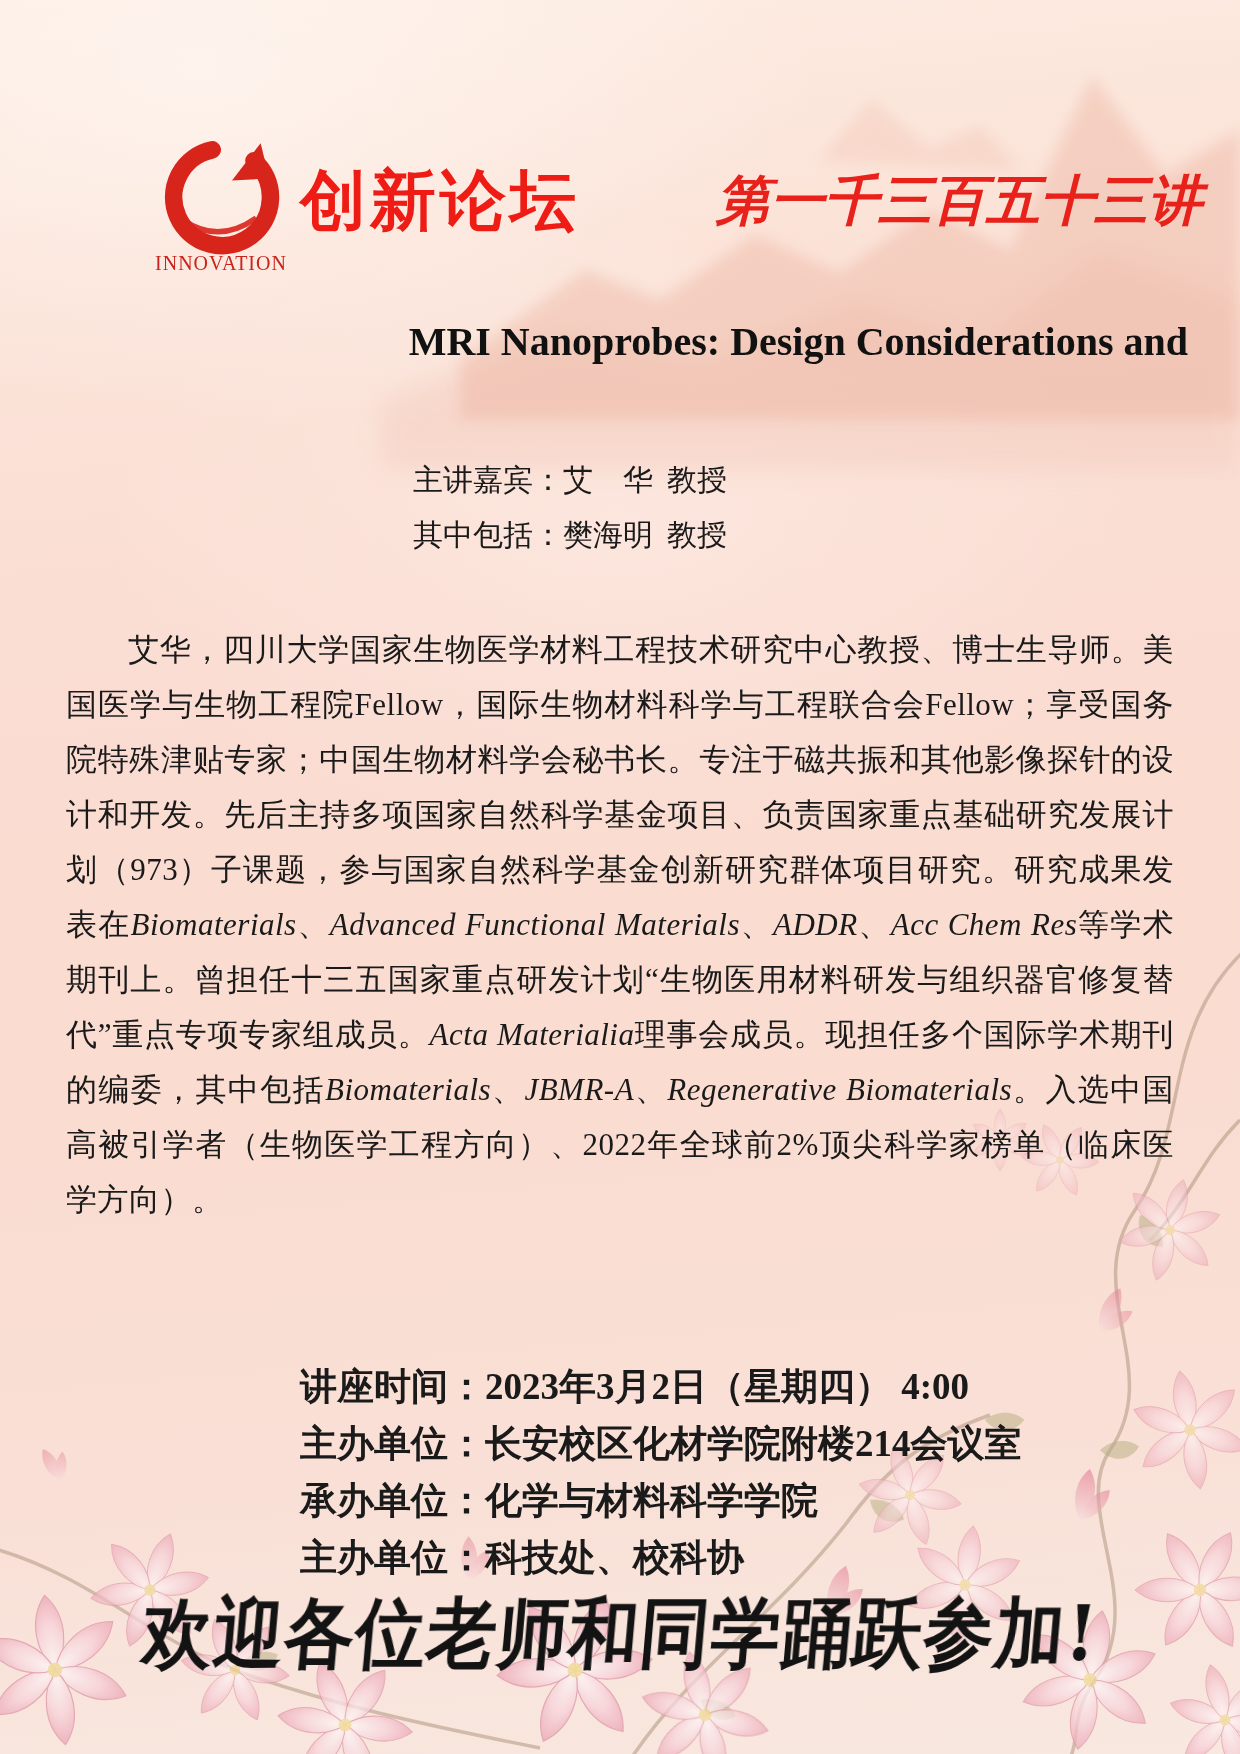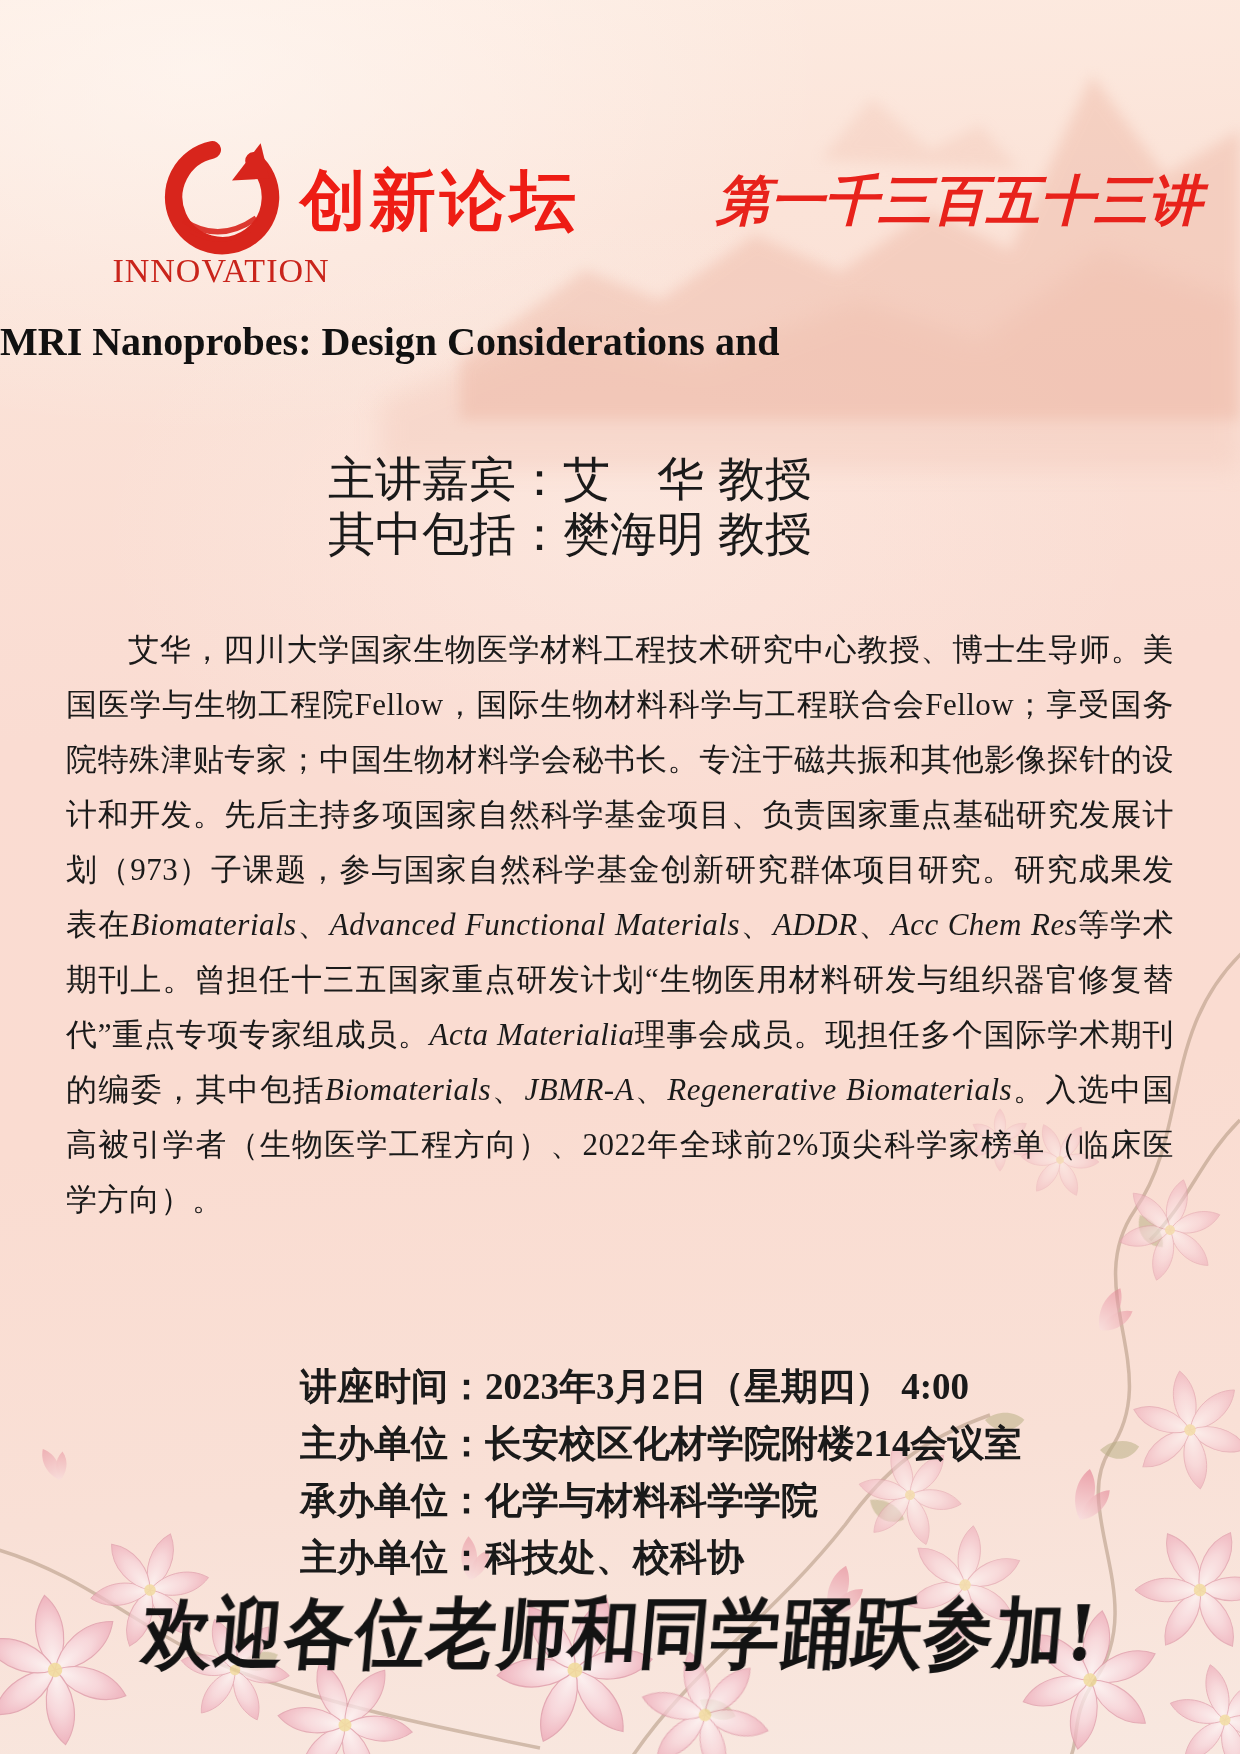--- a/index.html
+++ b/index.html
@@ -15,44 +15,44 @@
       radial-gradient(700px 420px at 50% 30%, rgba(255,244,238,.35), rgba(255,244,238,0) 75%),
       linear-gradient(175deg,#fdece2 0%,#fbe3d8 15%,#fadcd2 40%,#fadcd1 62%,#f9e0d6 82%,#f8e8e0 100%);
   }
   .bg-art{position:absolute;inset:0;z-index:0;}
   .layer{position:absolute;z-index:2;}
 
   
   .logo{left:155px;top:130px;width:132px;height:132px;}
   .logo-word{
     left:96px;top:252px;width:250px;text-align:center;
-    font-size:34px;letter-spacing:1px;color:#c9241b;
+    font-size:20px;letter-spacing:1px;color:#c9241b;
     font-family:"Liberation Serif","DejaVu Serif",serif;
   }
   .forum-title{
     left:300px;top:152px;font-size:66px;line-height:96px;font-weight:900;
     color:#ee1c14;font-family:"Liberation Sans","DejaVu Sans",sans-serif;
     letter-spacing:4px;white-space:nowrap;
   }
   .lecture-no{
     left:716px;top:170px;font-size:54px;line-height:60px;font-weight:800;
     color:#e8221b;font-family:"Liberation Sans","DejaVu Sans",sans-serif;
     letter-spacing:0px;white-space:nowrap;font-style:italic;
   }
 
   
   .title{
-    left:0;top:318px;width:1140px;text-align:left;
-    font-size:40px;line-height:47px;font-weight:700;color:#111;
+    left:0;top:318px;width:1140px;text-align:right;
+    font-size:40px;line-height:47px;font-weight:700;color:#111;padding-left:48px;
   }
 
   
   .speakers{left:0;top:452px;width:1140px;text-align:center;}
   .speakers .inner{display:inline-block;text-align:left;}
-  .speaker-line{font-size:47px;line-height:55px;white-space:nowrap;}
+  .speaker-line{font-size:30px;line-height:55px;white-space:nowrap;}
   .speaker-suffix{margin-left:14px;}
 
   
   .bio{
     left:66px;top:622px;width:1108px;
     font-size:31px;line-height:55px;letter-spacing:.5px;
     text-align:justify;text-align-last:left;text-indent:2em;
   }
   .bio i{font-style:italic;}
 

